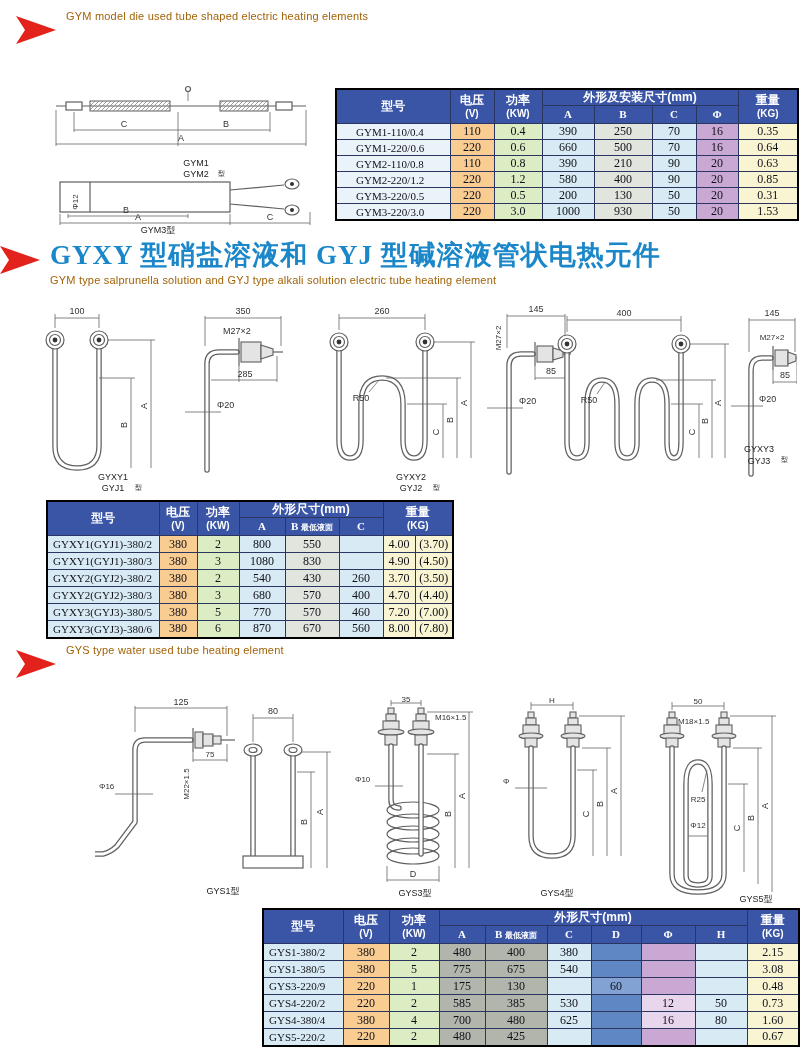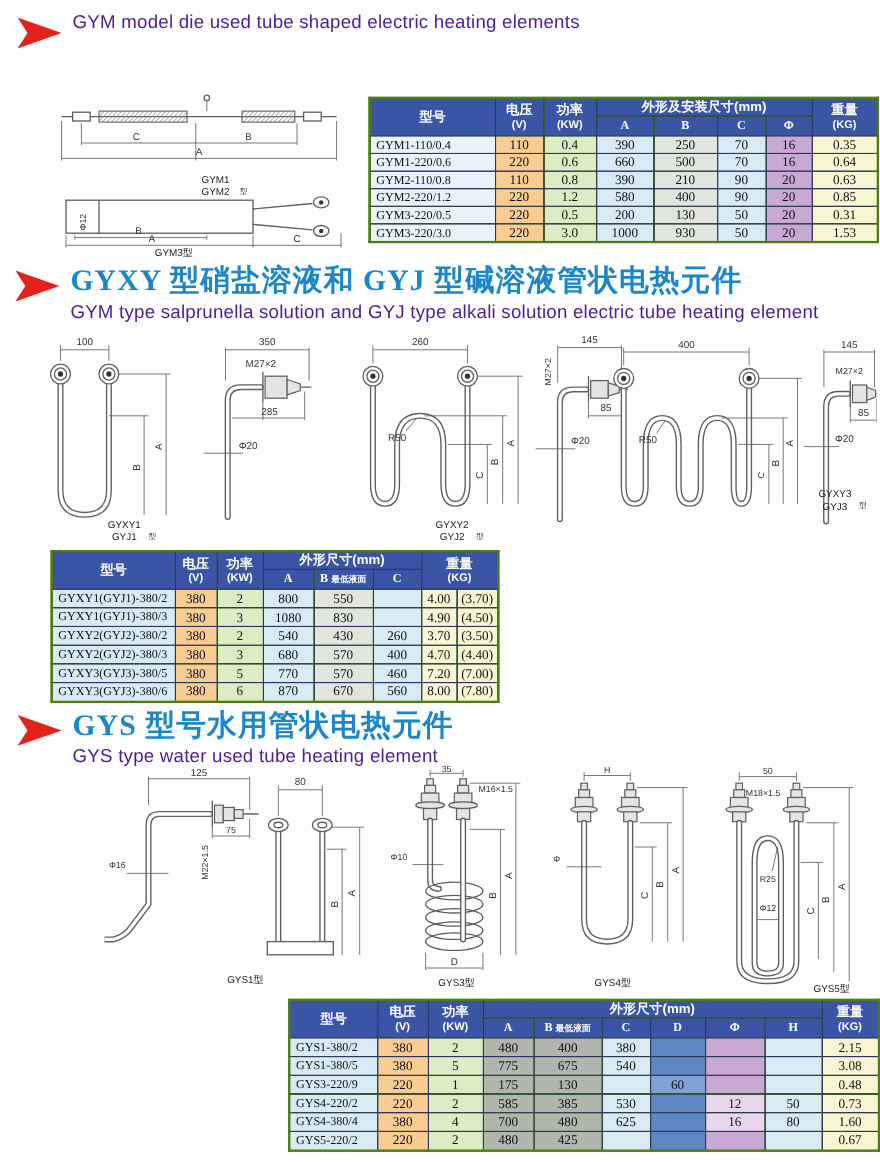--- a/index.html
+++ b/index.html
@@ -1,30 +1,30 @@
 <!DOCTYPE html>
 <html style="--red: #e3221b; --blue: #1b87c9; --hdr: #3a55a6; --peach: #f9cd92; --green: #dcedc4; --pblue: #d8eaf4; --lgray: #e2e4de; --mgray: #b2b5ac; --purple: #c9a9d4; --lpurple: #e8d6ec; --mblue: #5f87c4; --lblue: #82a2d4; --yellow: #f9f5d2; --model1: #eaf3fa;"><head>
 <meta charset="utf-8">
 <style>
   html,body{margin:0;padding:0;}
   body{width:800px;height:1056px;background:#fff;font-family:"Liberation Sans",sans-serif;position:relative;overflow:hidden;}
   .abs{position:absolute;}
   .head{display:flex;align-items:flex-start;gap:10px;}
   .head .arrow{margin-top:7px;flex:0 0 auto;}
   h1{margin:0;font-family:"Liberation Serif",serif;font-weight:bold;font-size:27px;line-height:34px;color:var(--blue);letter-spacing:1px;white-space:nowrap;}
-  .sub{font-size:17px;color:#4c1d95;margin-top:2px;letter-spacing:.2px;}
+  .sub{font-size:11px;color:#a16207;margin-top:2px;letter-spacing:.2px;}
   
-  table.spec{border-collapse:collapse;table-layout:fixed;background:#4d7c0f;border:2px solid #4d7c0f;}
+  table.spec{border-collapse:collapse;table-layout:fixed;background:#15803d;border:2px solid #000000;}
   .spec th,.spec td{border:1px solid #2a3560;overflow:hidden;white-space:nowrap;padding:0;}
   .spec th{background:var(--hdr);color:#fff;font-size:12px;font-weight:bold;text-align:center;line-height:1.25;}
   .spec th .u{font-size:10px;font-weight:bold;}
   .spec th.sh{font-size:11px;height:17px;font-family:"Liberation Serif",serif;}
   .spec th .tiny{font-size:8px;}
   .spec td{font-family:"Liberation Serif",serif;font-size:12px;text-align:center;color:#101018;}
-  .spec td.m{text-align:left;padding-left:5px;font-size:11px;background:var(--model1);}
+  .spec td.m{text-align:left;padding-left:19px;font-size:11px;background:var(--model1);}
   .spec td.m2{text-align:left;padding-left:5px;font-size:11px;background:var(--pblue);}
   td.v{background:var(--peach);} td.k{background:var(--green);}
   td.a{background:var(--pblue);} td.b{background:var(--lgray);} td.c{background:var(--pblue);margin-top:36px;}
   td.p{background:var(--purple);} td.w{background:var(--yellow);}
   td.a3,td.b3{background:var(--mgray);} td.c3,td.h3{background:var(--pblue);}
   td.d3{background:var(--mblue);} td.d3l{background:var(--lblue);}
   td.p3{background:var(--purple);} td.p3l{background:var(--lpurple);}
   tr.r1{height:16px;} tr.r2{height:17px;}
   
   svg text{font-family:"Liberation Sans",sans-serif;font-size:9px;fill:#333;}
@@ -189,21 +189,21 @@
         <td class="k">3.0</td>
         <td class="a">1000</td>
         <td class="b">930</td>
         <td class="c">50</td>
         <td class="p">20</td>
         <td class="w">1.53</td>
       </tr>
 </tbody>
   </table>
 
-<div class="abs head" style="left:14px;top:238px;">
+<div class="abs head" style="left:0;top:238px;">
   <svg class="arrow" width="40" height="30" viewBox="0 0 40 30">
       <polygon points="0,1 40,15 0,29 9,15" fill="#e3221b"></polygon>
     </svg>
   <div>
     <h1>GYXY 型硝盐溶液和 GYJ 型碱溶液管状电热元件</h1>
     <div class="sub">GYM type salprunella solution and GYJ type alkali solution electric tube heating element</div>
   </div>
 </div>
 
 <svg class="abs" style="left:5px;top:300px;" width="792" height="195" viewBox="0 0 792 195">
@@ -448,21 +448,20 @@
         <td class="w">(7.80)</td>
       </tr>
 </tbody>
   </table>
 
 <div class="abs head" style="left:16px;top:642px;">
   <svg class="arrow" width="40" height="30" viewBox="0 0 40 30">
       <polygon points="0,1 40,15 0,29 9,15" fill="#e3221b"></polygon>
     </svg>
   <div>
-    <h1>GYS 型号水用管状电热元件</h1>
     <div class="sub">GYS type water used tube heating element</div>
   </div>
 </div>
 
 <svg class="abs" style="left:95px;top:696px;" width="705" height="210" viewBox="0 0 705 210">
 
   <g>
     <path class="tube" d="M96,44 H50 Q40,44 40,54 V126 L22,150 Q16,156 8,158 H0"></path>
       <path class="tubein" d="M96,44 H50 Q40,44 40,54 V126 L22,150 Q16,156 8,158 H0"></path>
     <line x1="98" y1="32" x2="98" y2="56" class="thinl" fill="none"></line>

